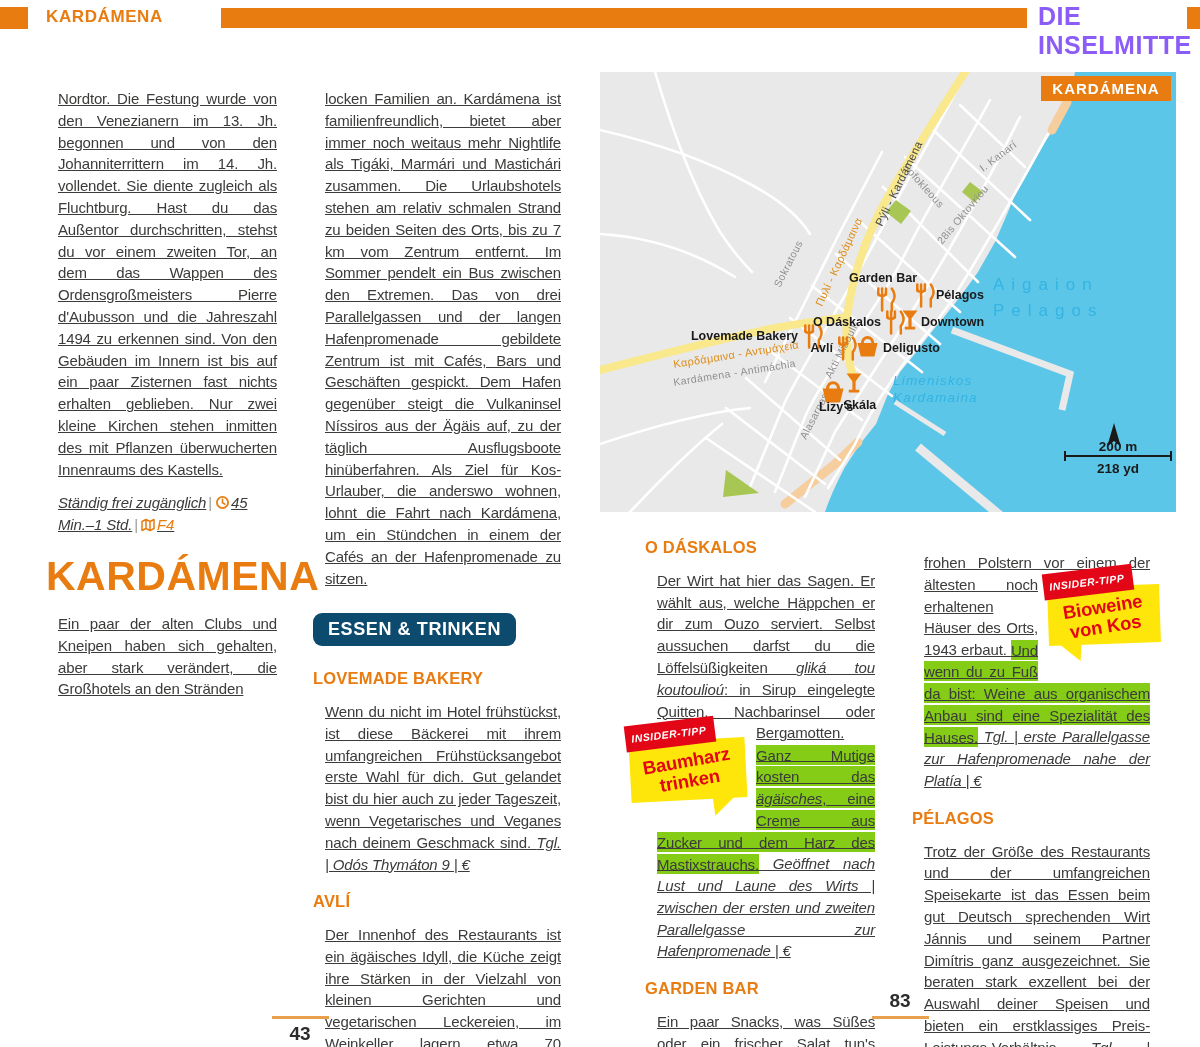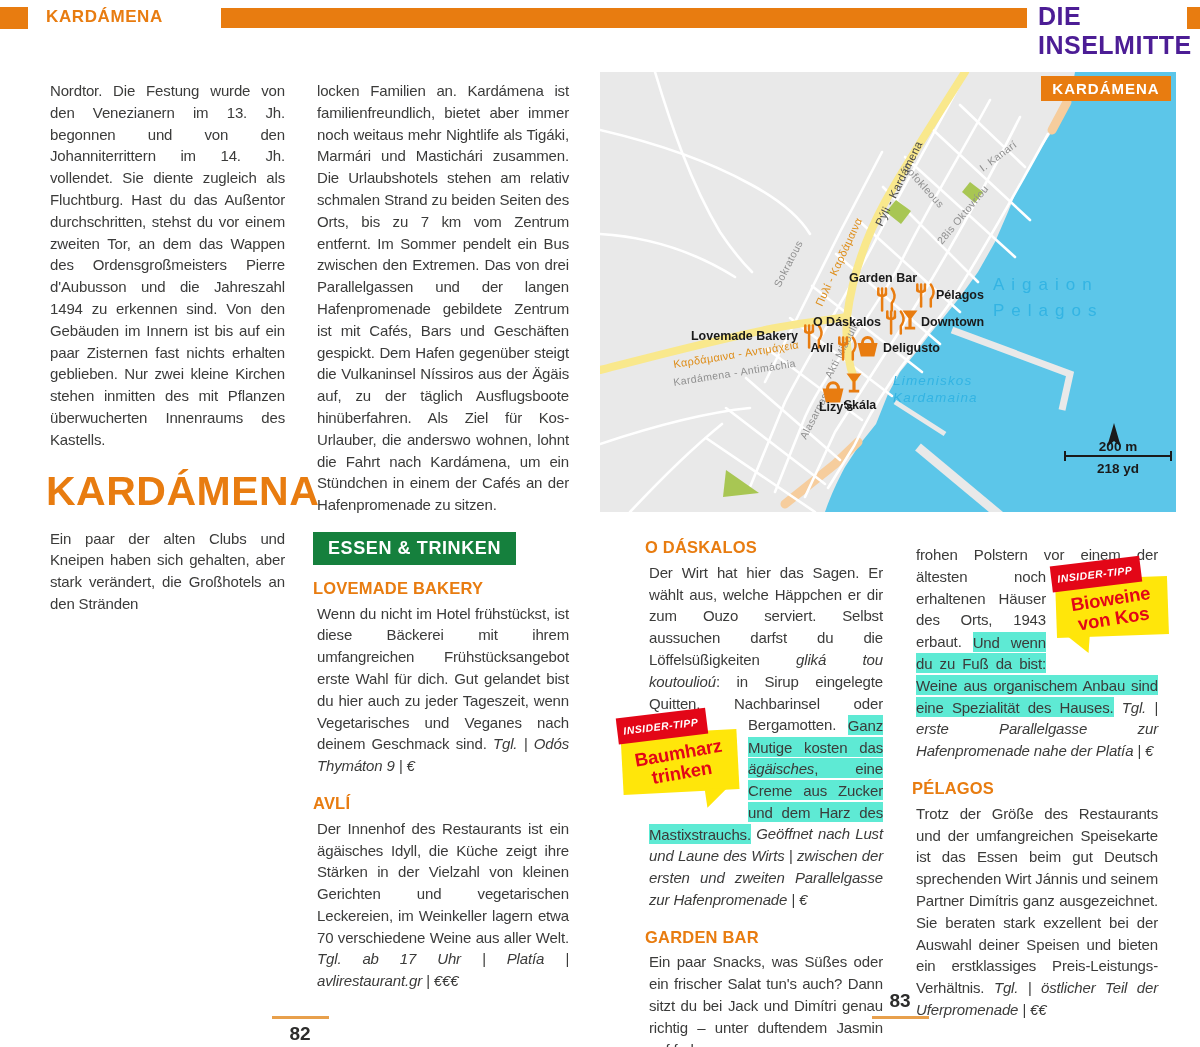--- a/index.html
+++ b/index.html
@@ -1,37 +1,37 @@
 <!DOCTYPE html>
 <html><head>
 <meta charset="utf-8">
 <style>
   html,body{margin:0;padding:0;}
   body{
     width:1200px;height:1047px;position:relative;background:#ffffff;
     font-family:"Liberation Sans",sans-serif;color:#3b3b3a;overflow:hidden;
   }
-  p{margin:4px;}
+  p{margin:12px;text-decoration:underline;}
   
   .hdr-block{position:absolute;top:7px;height:22px;background:#e87c10;}
   .hdr-bar{position:absolute;left:221px;top:8px;width:806px;height:20px;background:#e87c10;}
   .hdr-left{position:absolute;left:46px;top:7px;font-size:17px;font-weight:bold;color:#e87c10;letter-spacing:.6px;}
-  .hdr-right{position:absolute;left:1038px;top:2px;font-size:25px;font-weight:bold;color:#4c1d95;letter-spacing:.5px;}
+  .hdr-right{position:absolute;left:1038px;top:2px;font-size:25px;font-weight:bold;color:#8b5cf6;letter-spacing:.5px;}
   
   .col{position:absolute;font-size:15px;line-height:21.8px;letter-spacing:-0.15px;}
   .just{text-align:justify;}
   i,em{font-style:italic;}
   .orange{color:#e87c10;}
   .sep{color:#9a9a9a;padding:0 2px;}
   h1.town{font-size:41px;font-weight:bold;color:#e87c10;letter-spacing:.5px;margin:20px 0 16px;line-height:1;}
   .sec-title{color:#e87c10;font-weight:bold;font-size:16.5px;letter-spacing:.2px;margin:0 0 2px;line-height:1.2;}
   .mt{margin-top:17px;}
-  .banner{background:#15803d;color:#fff;font-weight:bold;font-size:18px;letter-spacing:.6px;display:inline-block;padding:6px 15px 5px;margin:12px 0 14px;}
+  .banner{background:#0c4a6e;color:#fff;font-weight:bold;font-size:18px;letter-spacing:.6px;display:inline-block;padding:6px 15px 5px;margin:12px 0 23px;border-radius:9px;}
   .lead b{font-weight:bold;}
-  mark{background:#5eead4;color:inherit;padding:1.5px 0;-webkit-box-decoration-break:clone;box-decoration-break:clone;}
+  mark{background:#84cc16;color:inherit;padding:1.5px 0;-webkit-box-decoration-break:clone;box-decoration-break:clone;}
   .inline-ic{vertical-align:-2px;margin:0 1px;}
   
   .tipwrap{position:relative;}
   .t1{float:left;width:116px;height:96px;margin:6px 10px 0 -27px;}
   .t2{float:right;width:114px;height:88px;margin:2px -12px 0 10px;}
   .bubble{position:absolute;left:0;top:12px;width:116px;height:60px;background:#ffe60a;transform:rotate(-3deg);}
   .t2 .bubble{top:10px;width:112px;height:58px;transform:rotate(-2deg);}
   .bubble::after{content:"";position:absolute;width:0;height:0;}
   .t1 .bubble::after{right:14px;bottom:-18px;border-top:20px solid #ffe60a;border-left:4px solid transparent;border-right:18px solid transparent;transform:rotate(6deg);}
   .t2 .bubble::after{left:12px;bottom:-17px;border-top:19px solid #ffe60a;border-right:4px solid transparent;border-left:18px solid transparent;transform:rotate(-6deg);}
@@ -61,20 +61,26 @@
 <body>
 
 <div class="hdr-block" style="left:0;width:28px;"></div>
 <span class="hdr-left">KARDÁMENA</span>
 <div class="hdr-bar"></div>
 <span class="hdr-right">DIE INSELMITTE</span>
 <div class="hdr-block" style="right:0;width:13px;"></div>
 
 <div class="col" style="left:46px;top:76px;width:243px;">
   <p class="just">Nordtor. Die Festung wurde von den Venezianern im 13. Jh. begonnen und von den Johanniterrittern im 14. Jh. vollendet. Sie diente zugleich als Fluchtburg. Hast du das Außentor durchschritten, stehst du vor einem zweiten Tor, an dem das Wappen des Ordensgroßmeisters Pierre d'Aubusson und die Jahreszahl 1494 zu erkennen sind. Von den Gebäuden im Innern ist bis auf ein paar Zisternen fast nichts erhalten geblieben. Nur zwei kleine Kirchen stehen inmitten des mit Pflanzen überwucherten Innenraums des Kastells.</p>
+  <p><i>Ständig frei zugänglich</i><span class="sep">|</span><svg class="inline-ic" width="15" height="15" viewBox="0 0 15 15">
+        <circle cx="7.5" cy="7.5" r="5.6" fill="none" stroke="#e87c10" stroke-width="1.8"></circle>
+        <path d="M7.5,4.4 V7.7 L9.8,9.2" fill="none" stroke="#e87c10" stroke-width="1.6" stroke-linecap="round"></path>
+      </svg><i>45 Min.–1 Std.</i><span class="sep">|</span><svg class="inline-ic" width="15" height="14" viewBox="0 0 15 14">
+        <path d="M1,3.5 L5,1.5 9,3.5 13,1.5 V10.5 L9,12.5 5,10.5 1,12.5 Z M5,1.5 V10.5 M9,3.5 V12.5" fill="none" stroke="#e87c10" stroke-width="1.5" stroke-linejoin="round"></path>
+      </svg><i class="orange">F4</i></p>
   <h1 class="town">KARDÁMENA</h1>
   <p class="just">Ein paar der alten Clubs und Kneipen haben sich gehalten, aber stark verändert, die Großhotels an den Stränden</p>
 </div>
 
 <div class="col" style="left:313px;top:76px;width:260px;">
   <p class="just">locken Familien an. Kardámena ist familienfreundlich, bietet aber immer noch weitaus mehr Nightlife als Tigáki, Marmári und Mastichári zusammen. Die Urlaubshotels stehen am relativ schmalen Strand zu beiden Seiten des Orts, bis zu 7 km vom Zentrum entfernt. Im Sommer pendelt ein Bus zwischen den Extremen. Das von drei Parallelgassen und der langen Hafenpromenade gebildete Zentrum ist mit Cafés, Bars und Geschäften gespickt. Dem Hafen gegenüber steigt die Vulkaninsel Níssiros aus der Ägäis auf, zu der täglich Ausflugsboote hinüberfahren. Als Ziel für Kos-Urlauber, die anderswo wohnen, lohnt die Fahrt nach Kardámena, um ein Stündchen in einem der Cafés an der Hafenpromenade zu sitzen.</p>
   <div class="banner">ESSEN &amp; TRINKEN</div>
   <h3 class="sec-title">LOVEMADE BAKERY</h3>
   <p class="just"><span>Wenn du nicht im Hotel frühstückst, ist diese Bäckerei mit ihrem umfangreichen Frühstücksangebot erste Wahl für dich. Gut gelandet bist du hier auch zu jeder Tageszeit, wenn Vegetarisches und Veganes nach deinem Geschmack sind. </span><i>Tgl. | Odós Thymáton 9 | €</i></p>
   <h3 class="sec-title mt">AVLÍ</h3>
@@ -238,15 +244,15 @@
             <span>Bioweine</span>
             <span>von Kos</span>
           </span>
         </span>
       </span><span>noch erhaltenen Häuser des Orts, 1943 erbaut. </span><mark>Und wenn du zu Fuß da bist: Weine aus organischem Anbau sind eine Spezialität des Hauses.</mark><i> Tgl. | erste Parallelgasse zur Hafenpromenade nahe der Platía | €</i></p>
   <h3 class="sec-title mt">PÉLAGOS</h3>
   <p class="just"><span>Trotz der Größe des Restaurants und der umfangreichen Speisekarte ist das Essen beim gut Deutsch sprechenden Wirt Jánnis und seinem Partner Dimítris ganz ausgezeichnet. Sie beraten stark exzellent bei der Auswahl deiner Speisen und bieten ein erstklassiges Preis-Leistungs-Verhältnis. </span><i>Tgl. | östlicher Teil der Uferpromenade | €€</i></p>
 </div>
 
 <div class="pg-line" style="left:272px;top:1016px;"></div>
-<div class="pg-num" style="left:270px;top:1023px;">82</div>
+<div class="pg-num" style="left:270px;top:1023px;">43</div>
 <div class="pg-line" style="left:872px;top:1016px;"></div>
 <div class="pg-num" style="left:870px;top:990px;">83</div>
 
 </body></html>

